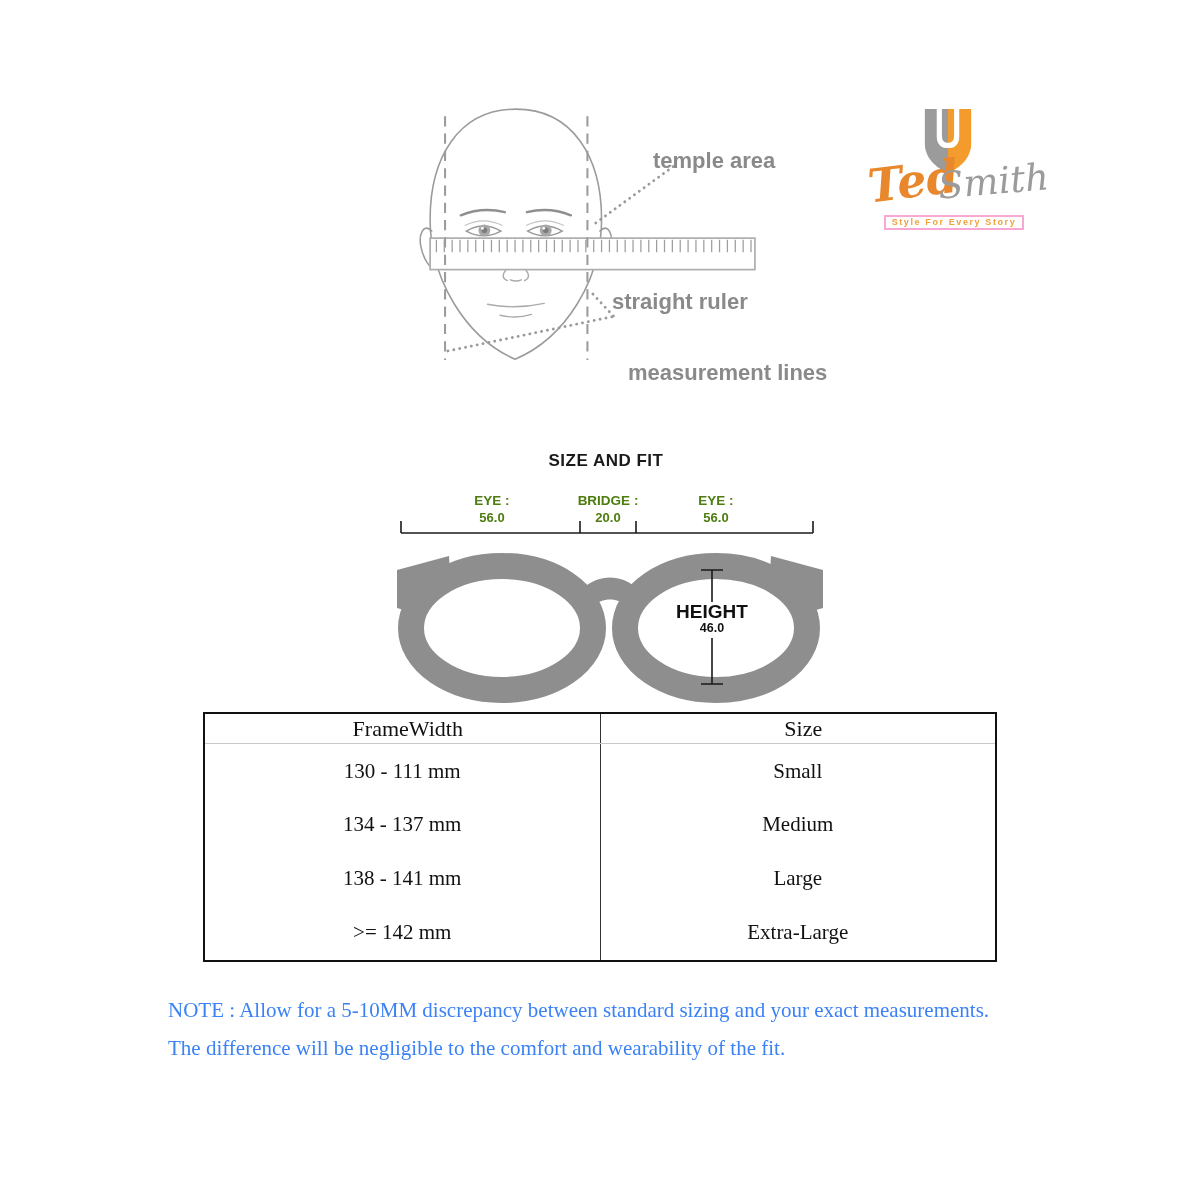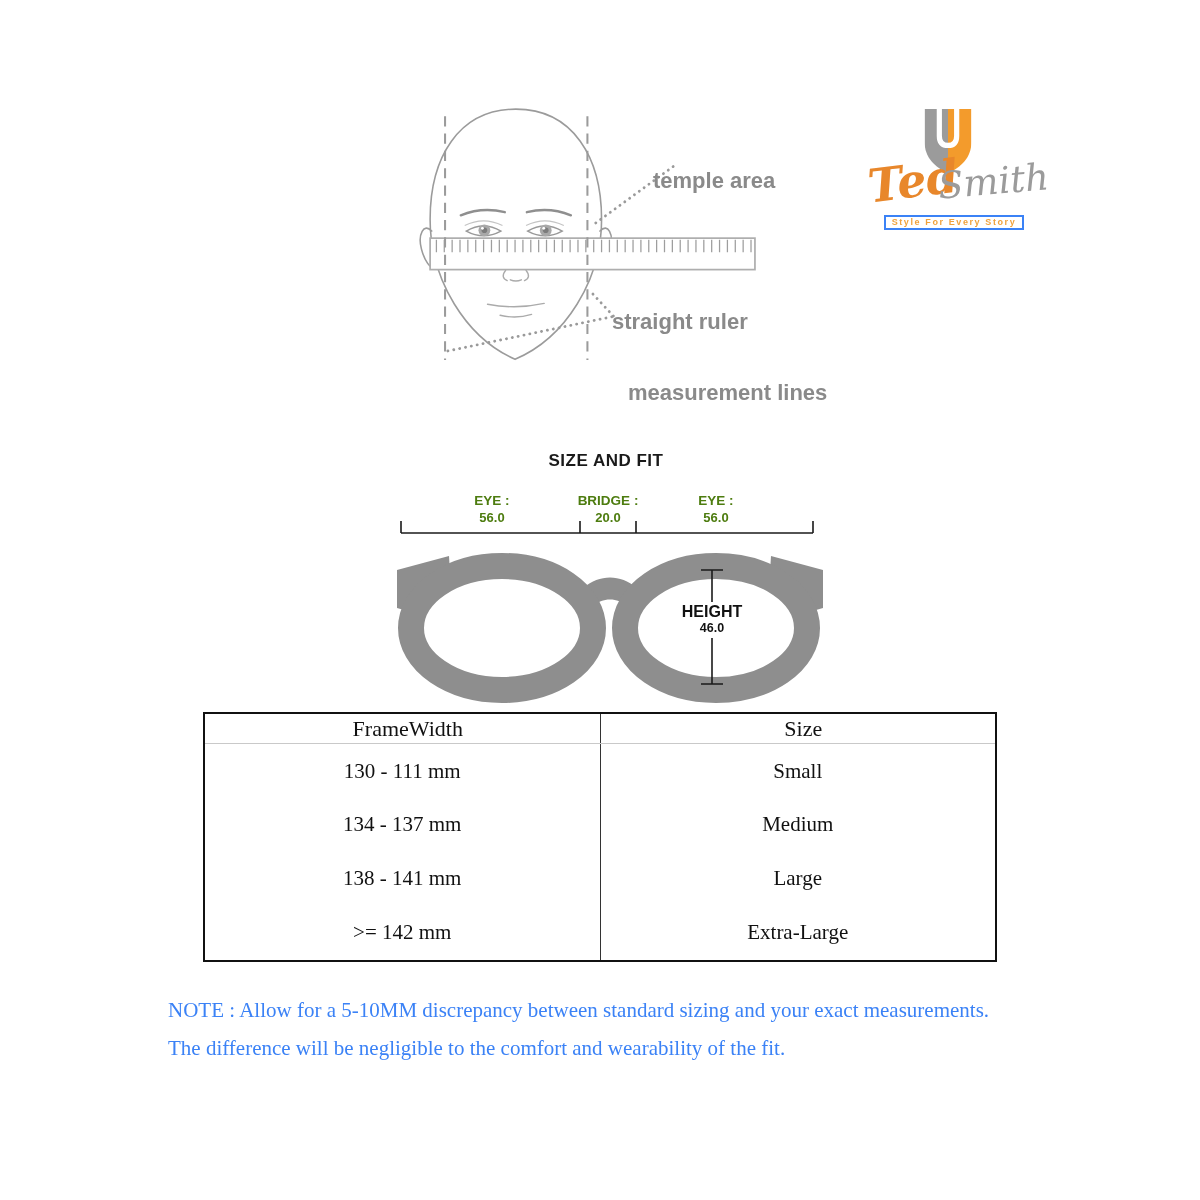--- a/index.html
+++ b/index.html
@@ -14,46 +14,46 @@
   .brand-shield{left:62px;top:8px;}
   .brand-ted{
     left:8px;top:56px;font-family:"DejaVu Serif",serif;font-style:italic;
     font-size:46px;color:#e8872b;transform:rotate(-7deg);font-weight:600;
   }
   .brand-smith{
     left:78px;top:62px;font-family:"DejaVu Serif",serif;font-style:italic;
     font-size:37px;color:#9b9b9b;transform:rotate(-5deg);
   }
   .brand-banner{
-    left:24px;top:117px;width:136px;height:11px;border:2px solid #3b82f6;
+    left:24px;top:117px;width:136px;height:11px;border:2px solid #f9a8d4;
     color:#f0a23c;font-size:9px;font-weight:bold;letter-spacing:1.6px;
     text-align:center;line-height:11px;white-space:nowrap;overflow:hidden;
   }
 
   
-  .diag-label{color:#8a8a8a;font-weight:bold;font-size:22px;white-space:nowrap;margin-top:20px;}
+  .diag-label{color:#8a8a8a;font-weight:bold;font-size:22px;white-space:nowrap;}
   .lbl-temple{left:653px;top:148px;}
   .lbl-ruler{left:612px;top:289px;}
   .lbl-mlines{left:628px;top:360px;}
 
   
   .sizefit-title{
     left:456px;top:451px;width:300px;text-align:center;
     font-size:17px;font-weight:bold;color:#1a1a1a;letter-spacing:.5px;
   }
   .meas{width:120px;text-align:center;top:492px;color:#4d7c0f;line-height:17px;}
   .meas .m-label{font-size:13.5px;font-weight:600;}
   .meas .m-value{font-size:13px;font-weight:600;}
   .meas-1{left:432px;} .meas-2{left:548px;} .meas-3{left:656px;}
 
   .height-box{
     left:664px;top:602px;width:96px;text-align:center;background:#fff;
     color:#111;line-height:16px;padding:2px 0;
   }
-  .height-box .h-label{font-size:16px;font-weight:bold;}
+  .height-box .h-label{font-size:19px;font-weight:bold;}
   .height-box .h-value{font-size:12.5px;font-weight:600;}
 
   
   .size-table{
     left:203px;top:712px;width:794px;height:250px;
     border-collapse:collapse;table-layout:fixed;
     font-family:"Liberation Serif",serif;color:#111;
   }
   .size-table{border:2px solid #111;}
   .size-table th{

